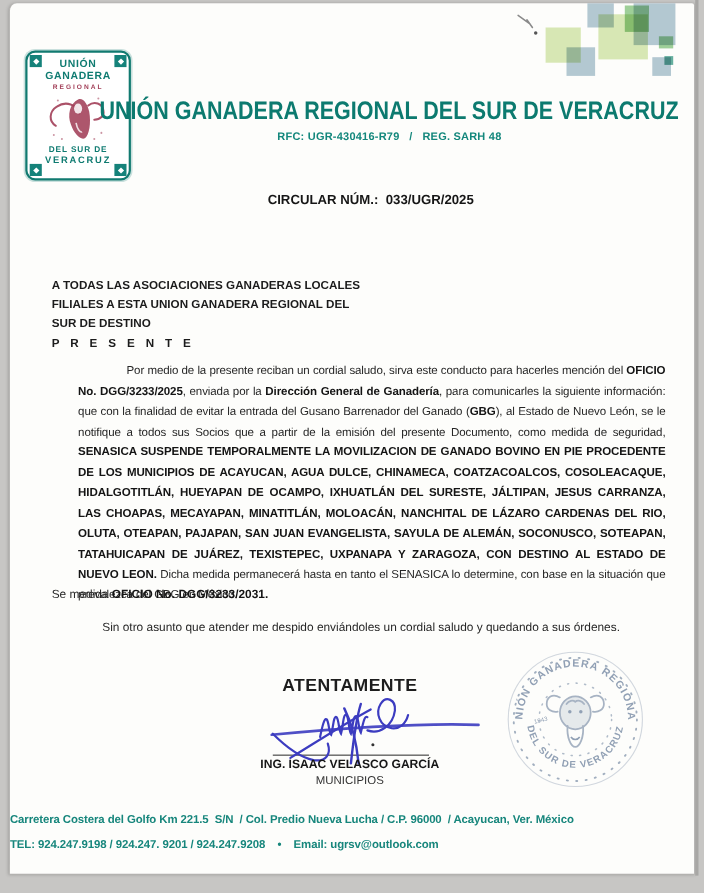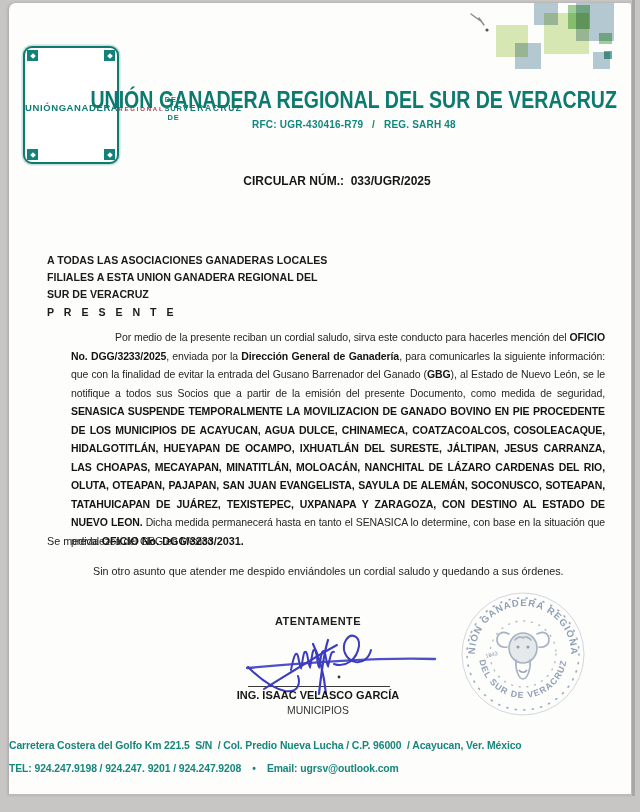--- a/index.html
+++ b/index.html
@@ -14,21 +14,21 @@
   .decor{position:absolute;left:0;top:0;width:622px;height:100px;isolation:isolate;pointer-events:none;}
   .sq{position:absolute;mix-blend-mode:multiply;}
   .sq.green{background:rgba(208,227,167,.85);}
   .sq.blue{background:rgba(160,186,199,.8);}
   .sq.green2{background:rgba(134,195,128,.8);}
   .sq.teal{background:rgba(84,166,148,.9);}
 
   
   .logo{position:absolute;left:14px;top:43px;width:96px;height:118px;background:#fff;
         border:2px solid #117a70;border-radius:9px;box-shadow:0 0 0 1.5px rgba(17,122,112,.22);
-        display:flex;flex-direction:row;align-items:center;padding-top:6px;box-sizing:border-box;text-align:center;}
+        display:flex;flex-direction:column;align-items:center;padding-top:6px;box-sizing:border-box;text-align:center;}
   .lc{position:absolute;width:11px;height:11px;background:#15827a;}
   .lc::after{content:"";position:absolute;left:3.5px;top:3.5px;width:4px;height:4px;background:#fff;transform:rotate(45deg);}
   .lc.tl{left:2px;top:2px;} .lc.tr{right:2px;top:2px;} .lc.bl{left:2px;bottom:2px;} .lc.br{right:2px;bottom:2px;}
   .logo-t{font-size:9.5px;font-weight:bold;color:#0f7b71;letter-spacing:.6px;line-height:10.5px;}
   .logo-reg{font-size:6px;font-weight:bold;color:#a23f58;letter-spacing:1.8px;margin-top:1px;line-height:8px;}
   .logo-b1{font-size:7.5px;font-weight:bold;color:#0f7b71;letter-spacing:.8px;line-height:9px;margin-top:1px;}
   .logo-b2{font-size:8.5px;font-weight:bold;color:#0f7b71;letter-spacing:1.6px;line-height:10px;}
 
   
   .title-wrap{position:absolute;top:84px;left:100px;width:490px;display:flex;justify-content:center;}
@@ -45,21 +45,21 @@
 
   .body-par{position:absolute;top:325px;left:38px;right:26px;font-size:10.5px;line-height:18.5px;
             text-align:justify;text-indent:44px;color:#262626;letter-spacing:-0.1px;margin-left:24px;}
   .body-par .b, .annex .b{font-weight:bold;color:#141414;}
 
   .annex{position:absolute;top:532px;left:38px;font-size:10.8px;color:#262626;}
   .closing{position:absolute;top:562px;left:38px;right:26px;font-size:10.8px;color:#262626;text-indent:46px;}
 
   
   .sig-center{position:absolute;left:129px;width:360px;text-align:center;}
-  .atent{top:612px;font-size:11px;font-weight:bold;color:#1d1d1d;letter-spacing:.4px;}
+  .atent{top:612px;font-size:16px;font-weight:bold;color:#1d1d1d;letter-spacing:.4px;}
   .sig-org{top:626px;font-size:10.4px;font-weight:bold;color:#1d1d1d;}
   .sig-underline{position:absolute;top:683px;left:239px;width:142px;border-top:1.6px solid #3a3a3a;}
   .sig-name{top:686px;font-size:11px;font-weight:bold;color:#161616;}
   .sig-role{top:702px;font-size:10.4px;color:#333;}
   .sig-svg{position:absolute;left:235px;top:609px;width:202px;height:91px;}
 
   .seal-svg{position:absolute;left:450px;top:587px;width:128px;height:128px;}
 
   .f1{position:absolute;top:737px;left:0;width:622px;font-size:10.4px;font-weight:bold;
       color:#17867c;white-space:pre;letter-spacing:-0.1px;}
@@ -123,21 +123,21 @@
     <div class="title-wrap">
       <div class="title">UNIÓN GANADERA REGIONAL DEL SUR DE VERACRUZ</div>
     </div>
     <div class="rfc">RFC: UGR-430416-R79   /   REG. SARH 48</div>
 
     <div class="circular">CIRCULAR NÚM.:  033/UGR/2025</div>
 
     <div class="addressee">
       <div>A TODAS LAS ASOCIACIONES GANADERAS LOCALES</div>
       <div>FILIALES A ESTA UNION GANADERA REGIONAL DEL</div>
-      <div>SUR DE VERACRUZ</div>
+      <div>SUR DE DESTINO</div>
       <div class="presente">P R E S E N T E</div>
     </div>
 
     <div class="body-par"><span>Por medio de la presente reciban un cordial saludo, sirva este conducto para hacerles mención del </span><span class="b">OFICIO No. DGG/3233/2025</span><span>, enviada por la </span><span class="b">Dirección General de Ganadería</span><span>, para comunicarles la siguiente información: que con la finalidad de evitar la entrada del Gusano Barrenador del Ganado (</span><span class="b">GBG</span><span>), al Estado de Nuevo León, se le notifique a todos sus Socios que a partir de la emisión del presente Documento, como medida de seguridad, </span><span class="b">SENASICA SUSPENDE TEMPORALMENTE LA MOVILIZACION DE GANADO BOVINO EN PIE PROCEDENTE DE LOS MUNICIPIOS DE ACAYUCAN, AGUA DULCE, CHINAMECA, COATZACOALCOS, COSOLEACAQUE, HIDALGOTITLÁN, HUEYAPAN DE OCAMPO, IXHUATLÁN DEL SURESTE, JÁLTIPAN, JESUS CARRANZA, LAS CHOAPAS, MECAYAPAN, MINATITLÁN, MOLOACÁN, NANCHITAL DE LÁZARO CARDENAS DEL RIO, OLUTA, OTEAPAN, PAJAPAN, SAN JUAN EVANGELISTA, SAYULA DE ALEMÁN, SOCONUSCO, SOTEAPAN, TATAHUICAPAN DE JUÁREZ, TEXISTEPEC, UXPANAPA Y ZARAGOZA, CON DESTINO AL ESTADO DE NUEVO LEON.</span><span> Dicha medida permanecerá hasta en tanto el SENASICA lo determine, con base en la situación que prevalezca del GBG en México.</span></div>
     <div class="annex"><span>Se medida </span><span class="b">OFICIO No. DGG/3233/2031.</span></div>
     <div class="closing">Sin otro asunto que atender me despido enviándoles un cordial saludo y quedando a sus órdenes.</div>
 
     <svg class="seal-svg" viewBox="0 0 128 128">
       <defs>
         <path id="sealTopPath" d="M 16,64 A 48,48 0 0 1 112,64"></path>

